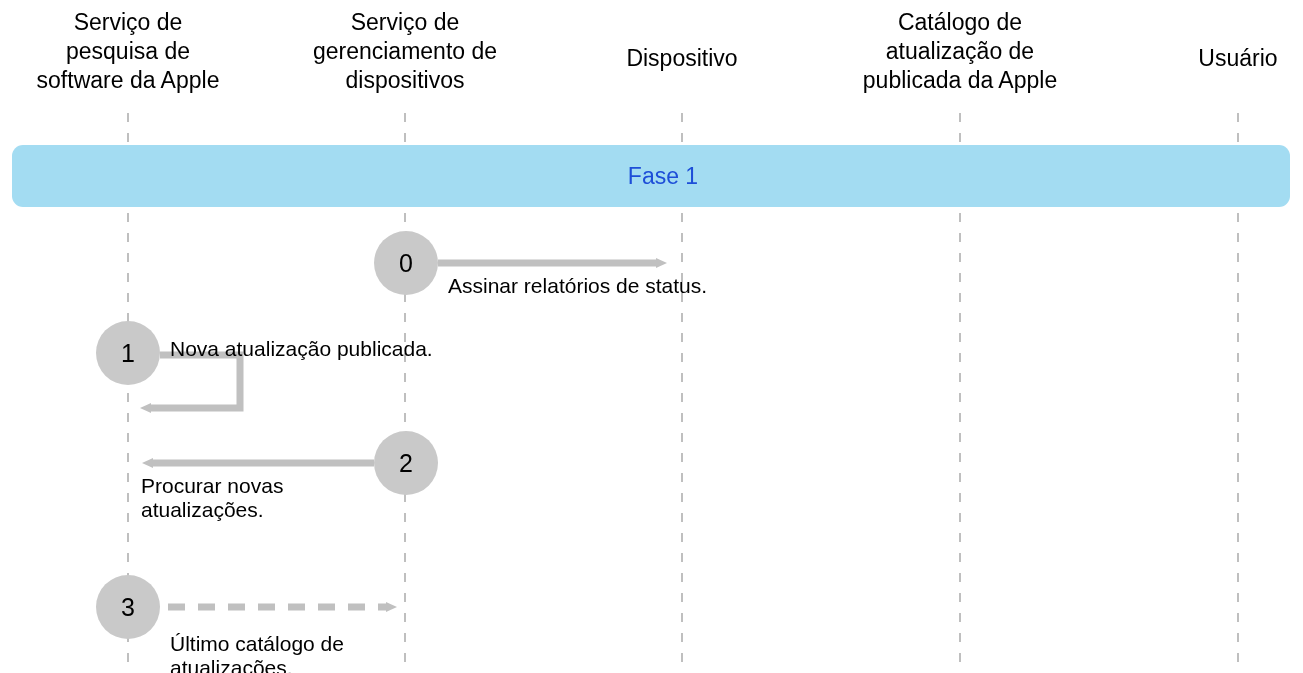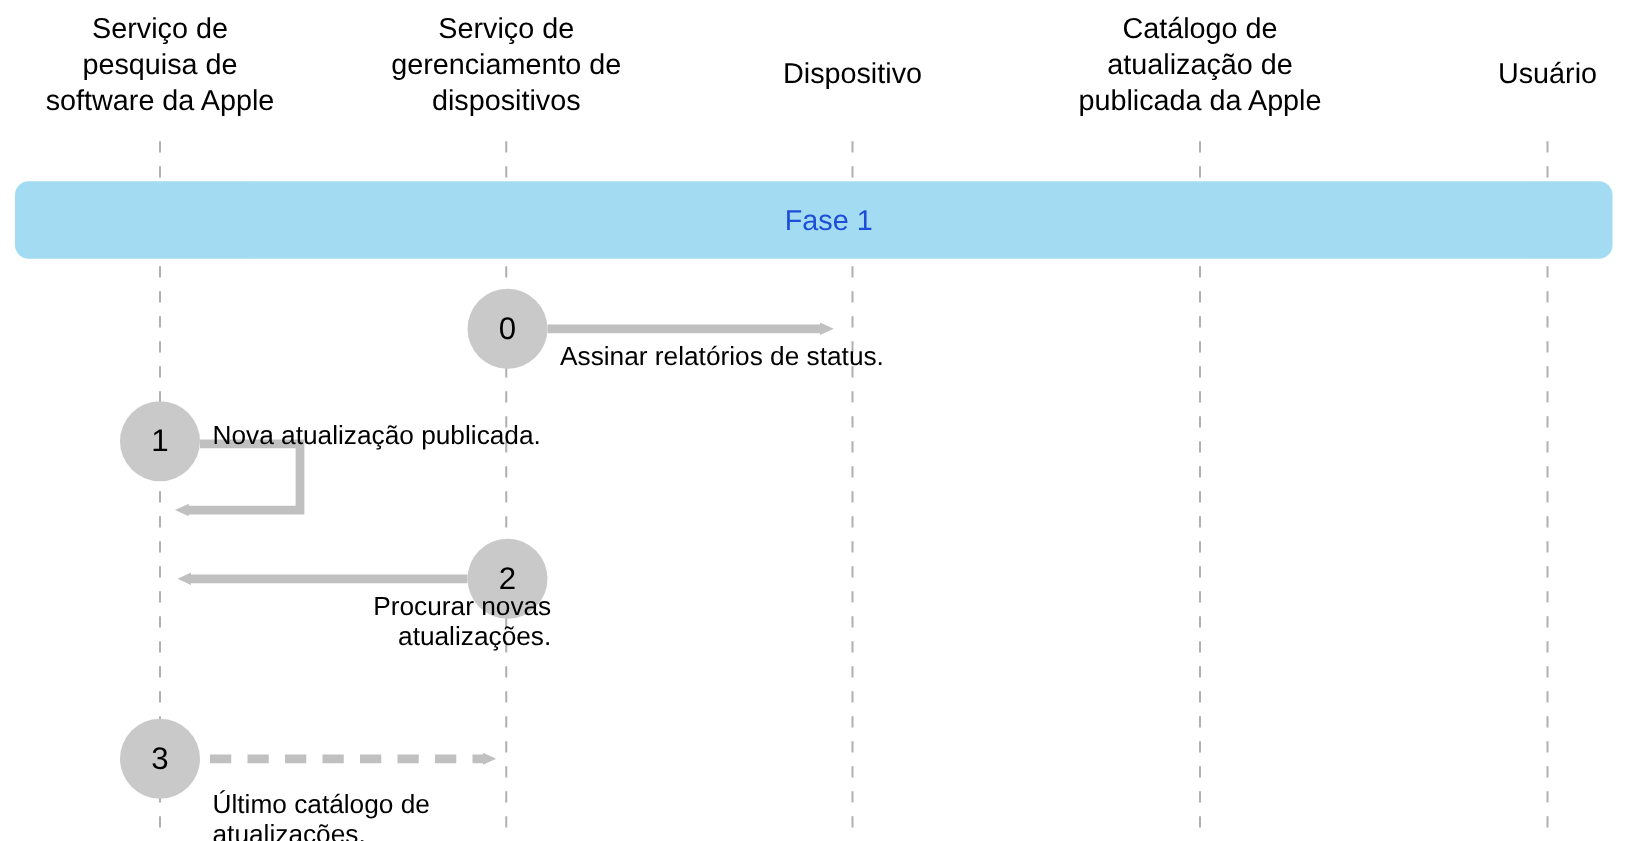--- a/index.html
+++ b/index.html
@@ -73,21 +73,21 @@
     transform: translate(-50%, -50%);
   }
   .msg-label {
     position: absolute;
     font-size: 21px;
     line-height: 24px;
     color: #000;
     white-space: pre-line;
   }
   .msg-label.center {
-    text-align: right;
+    text-align: left;
     transform: translateX(-50%);
   }
 </style>
 </head>
 <body>
 
 <div id="diagram">
 
   <div class="lane-header" style="left:128px; top:8px; width:260px;">Serviço de
 pesquisa de

